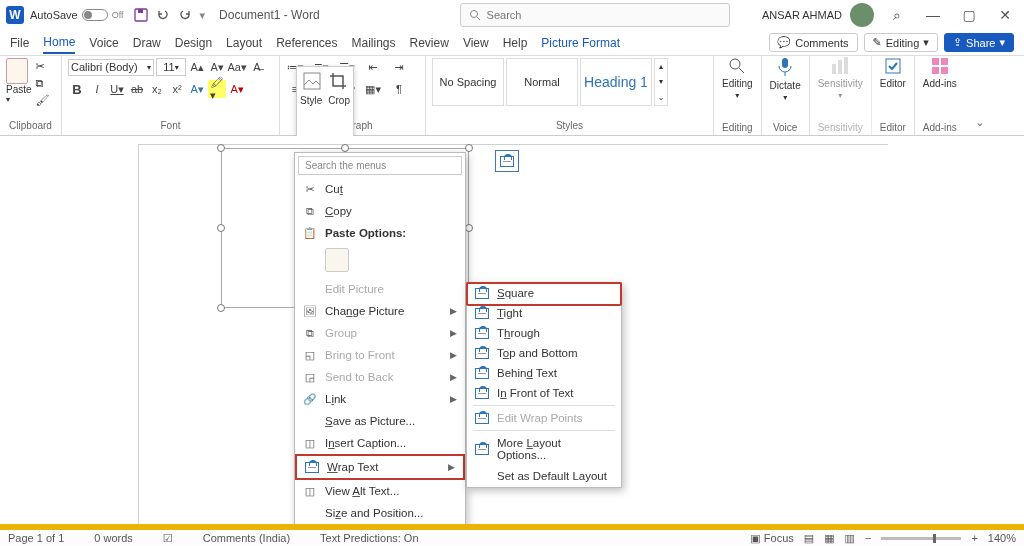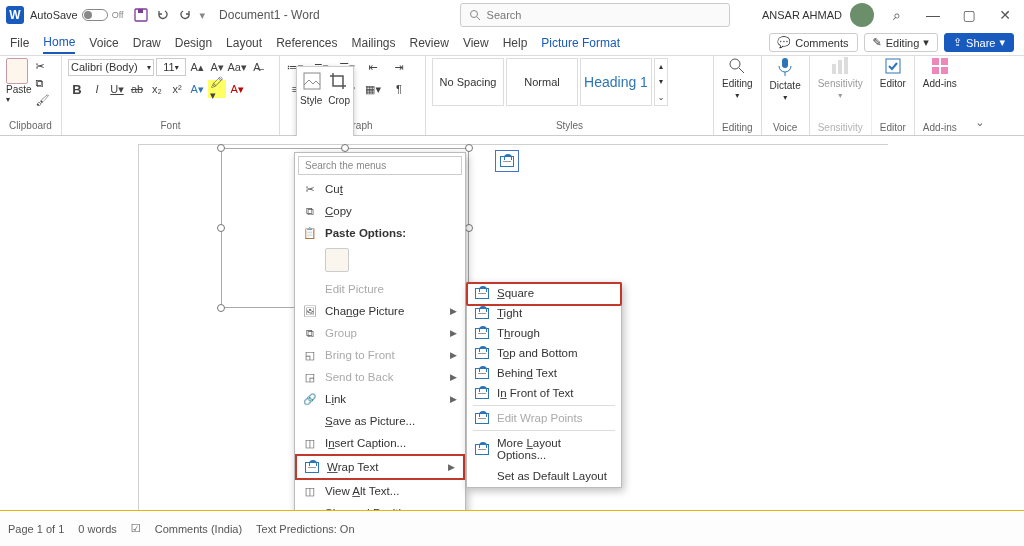--- a/index.html
+++ b/index.html
@@ -83,21 +83,21 @@
 .paste-opt { width:24px; height:24px; border:1px solid #ccc; background:#faf6ee; border-radius:2px; display:inline-block; }
 .ctx-hl { border:2px solid #c0392b; border-radius:0; }
 
 
 .submenu { position:absolute; left:466px; top:282px; width:156px; background:#fff; border:1px solid #bbb; box-shadow:2px 3px 8px rgba(0,0,0,.25); }
 .sub-hl { position:absolute; left:-1px; top:-1px; right:-1px; height:24px; border:2px solid #c0392b; border-radius:2px; pointer-events:none; }
 .wrap-ico { width:14px; height:11px; border:1px solid #2e75b6; position:relative; background:linear-gradient(#999 0 0) center/8px 1px no-repeat; flex-shrink:0; }
 .wrap-ico::before { content:""; position:absolute; left:3px; top:-3px; width:6px; height:4px; border:1px solid #2e75b6; border-bottom:none; border-radius:4px 4px 0 0; border-top:2px solid #2e75b6; }
 
 
-.statusbar { position:absolute; left:0; right:0; bottom:0; height:36px; border-top:1px solid #eab308; display:flex; align-items:center; padding:0 8px; font-size:11px; color:#555; gap:14px; background:#fdfdfd; }
+.statusbar { position:absolute; left:0; right:0; bottom:0; height:22px; border-top:6px solid #eab308; display:flex; align-items:center; padding:0 8px; font-size:11px; color:#555; gap:30px; background:#fdfdfd; }
 .statusbar .right { margin-left:auto; display:flex; align-items:center; gap:10px; }
 .zoom-slider { width:80px; height:3px; background:#bbb; position:relative; }
 .zoom-slider::after { content:""; position:absolute; left:52px; top:-3px; width:3px; height:9px; background:#666; }
 
 u.acc { text-decoration:underline; text-decoration-color:#555; }
 </style>
 </head>
 <body>
 
 <div class="titlebar">
@@ -450,13 +450,23 @@
       <span>Set as Default Layout</span>
     </div>
 </div>
 
 <div class="statusbar">
   <span>Page 1 of 1</span>
   <span>0 words</span>
   <span>☑</span>
   <span>Comments (India)</span>
   <span>Text Predictions: On</span>
+  <div class="right">
+    <span>▣ <span>Focus</span></span>
+    <span>▤</span>
+    <span>▦</span>
+    <span>▥</span>
+    <span>−</span>
+    <div class="zoom-slider"></div>
+    <span>+</span>
+    <span>140%</span>
+  </div>
 </div>
 
 </body></html>

